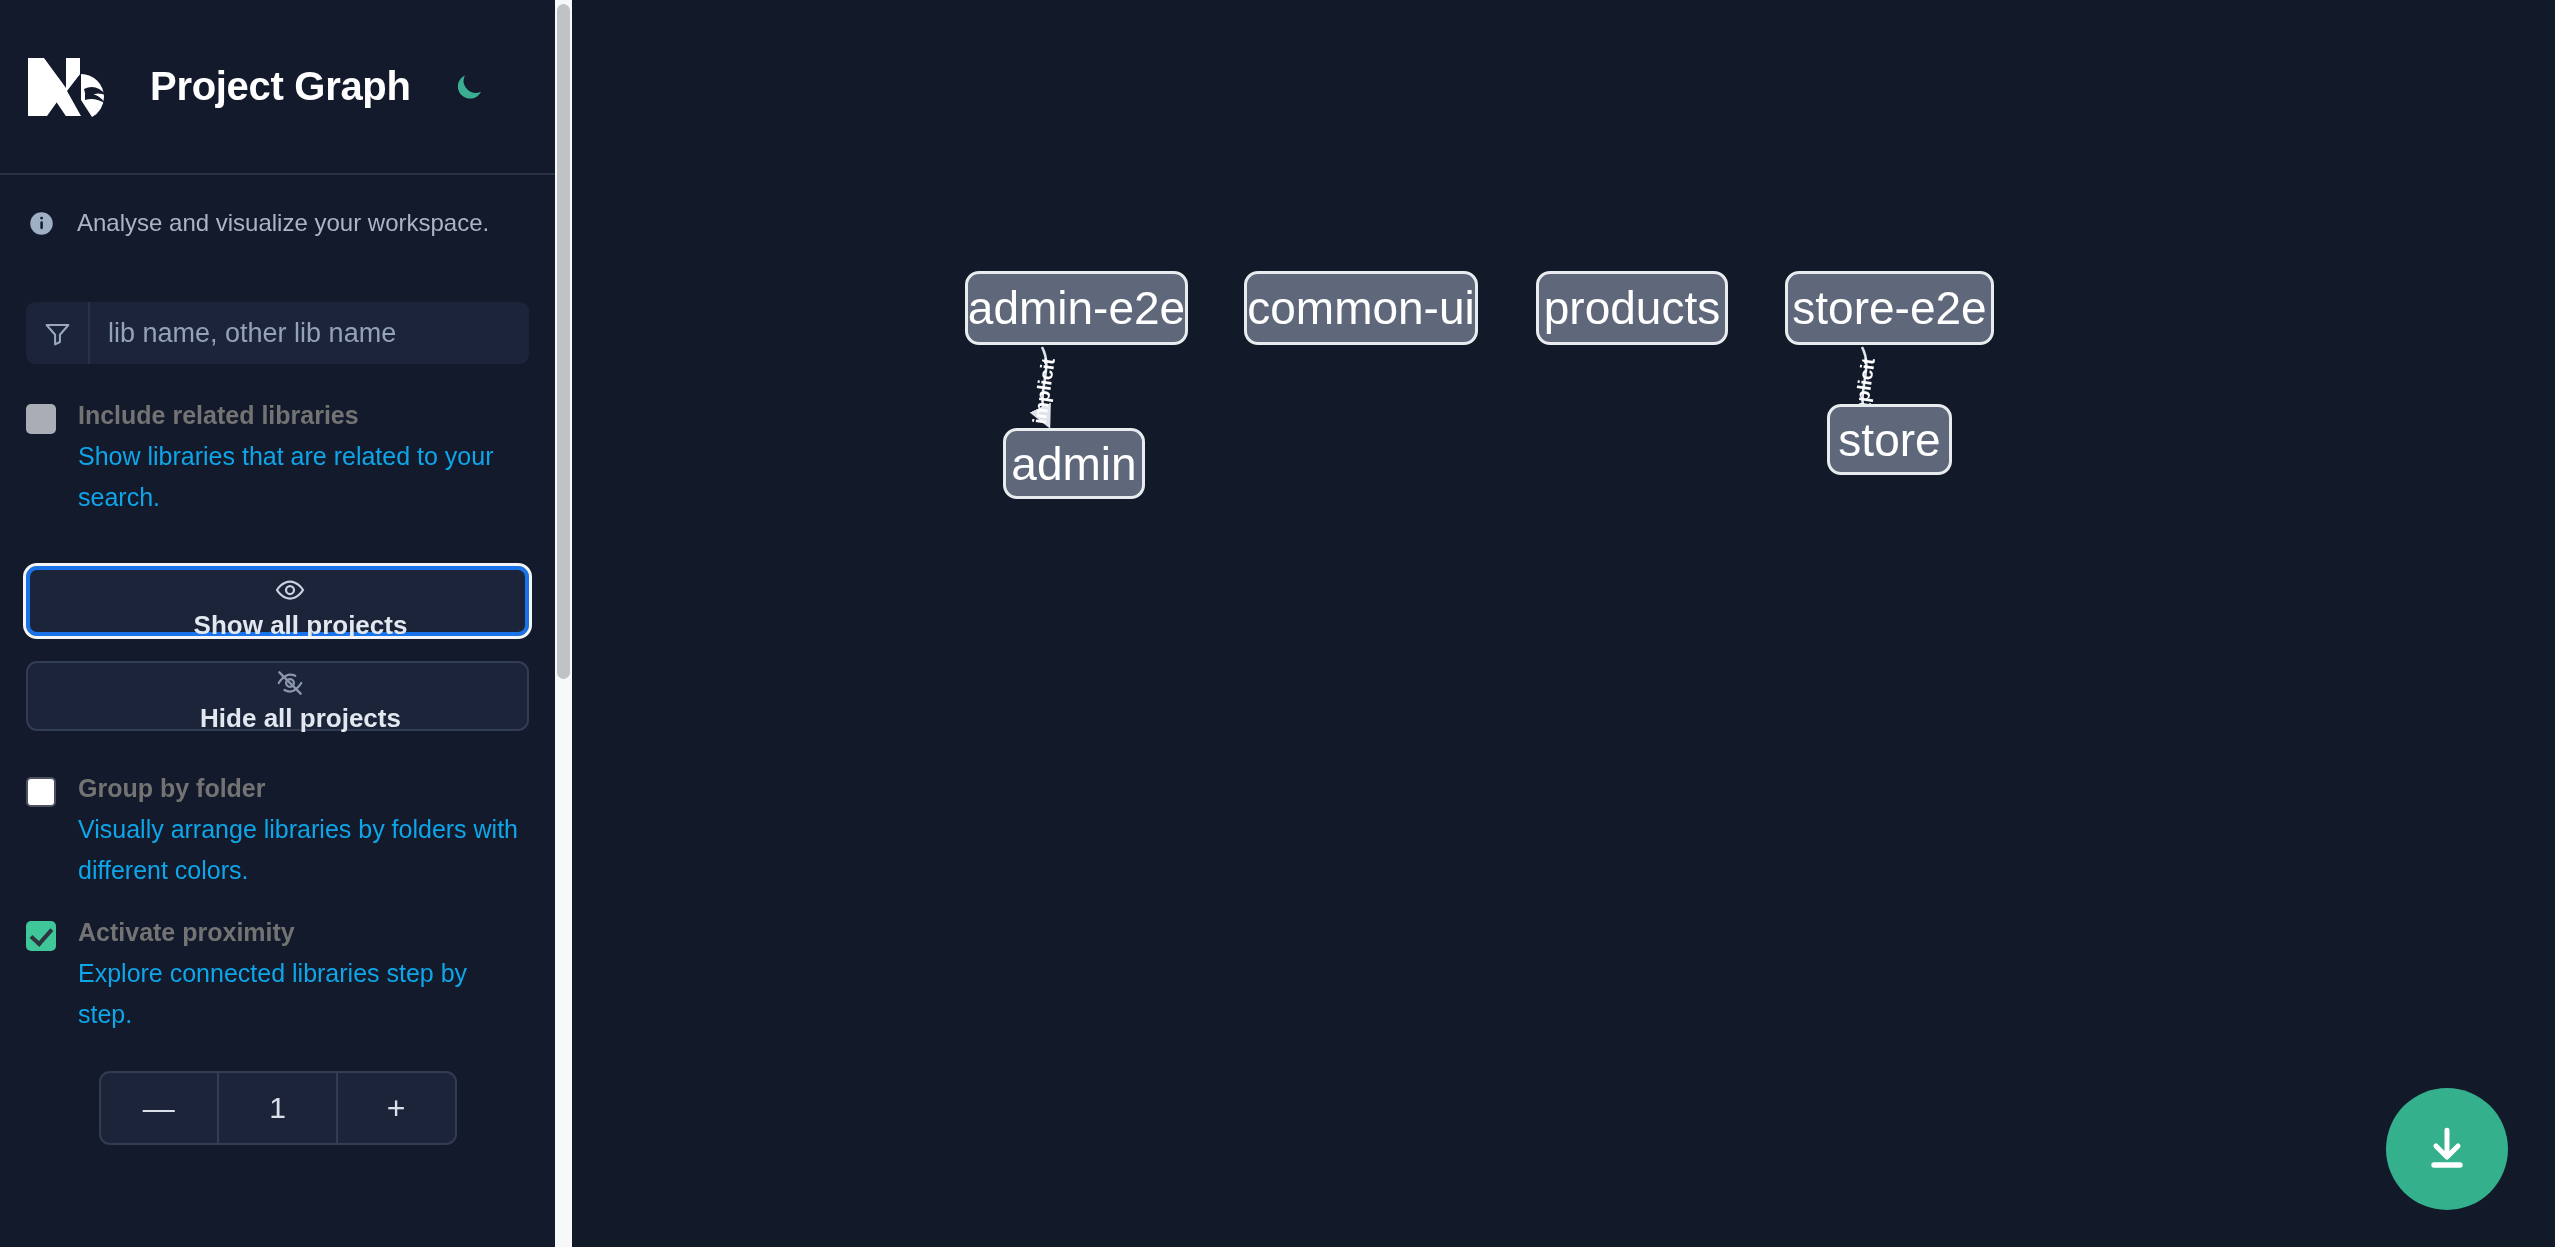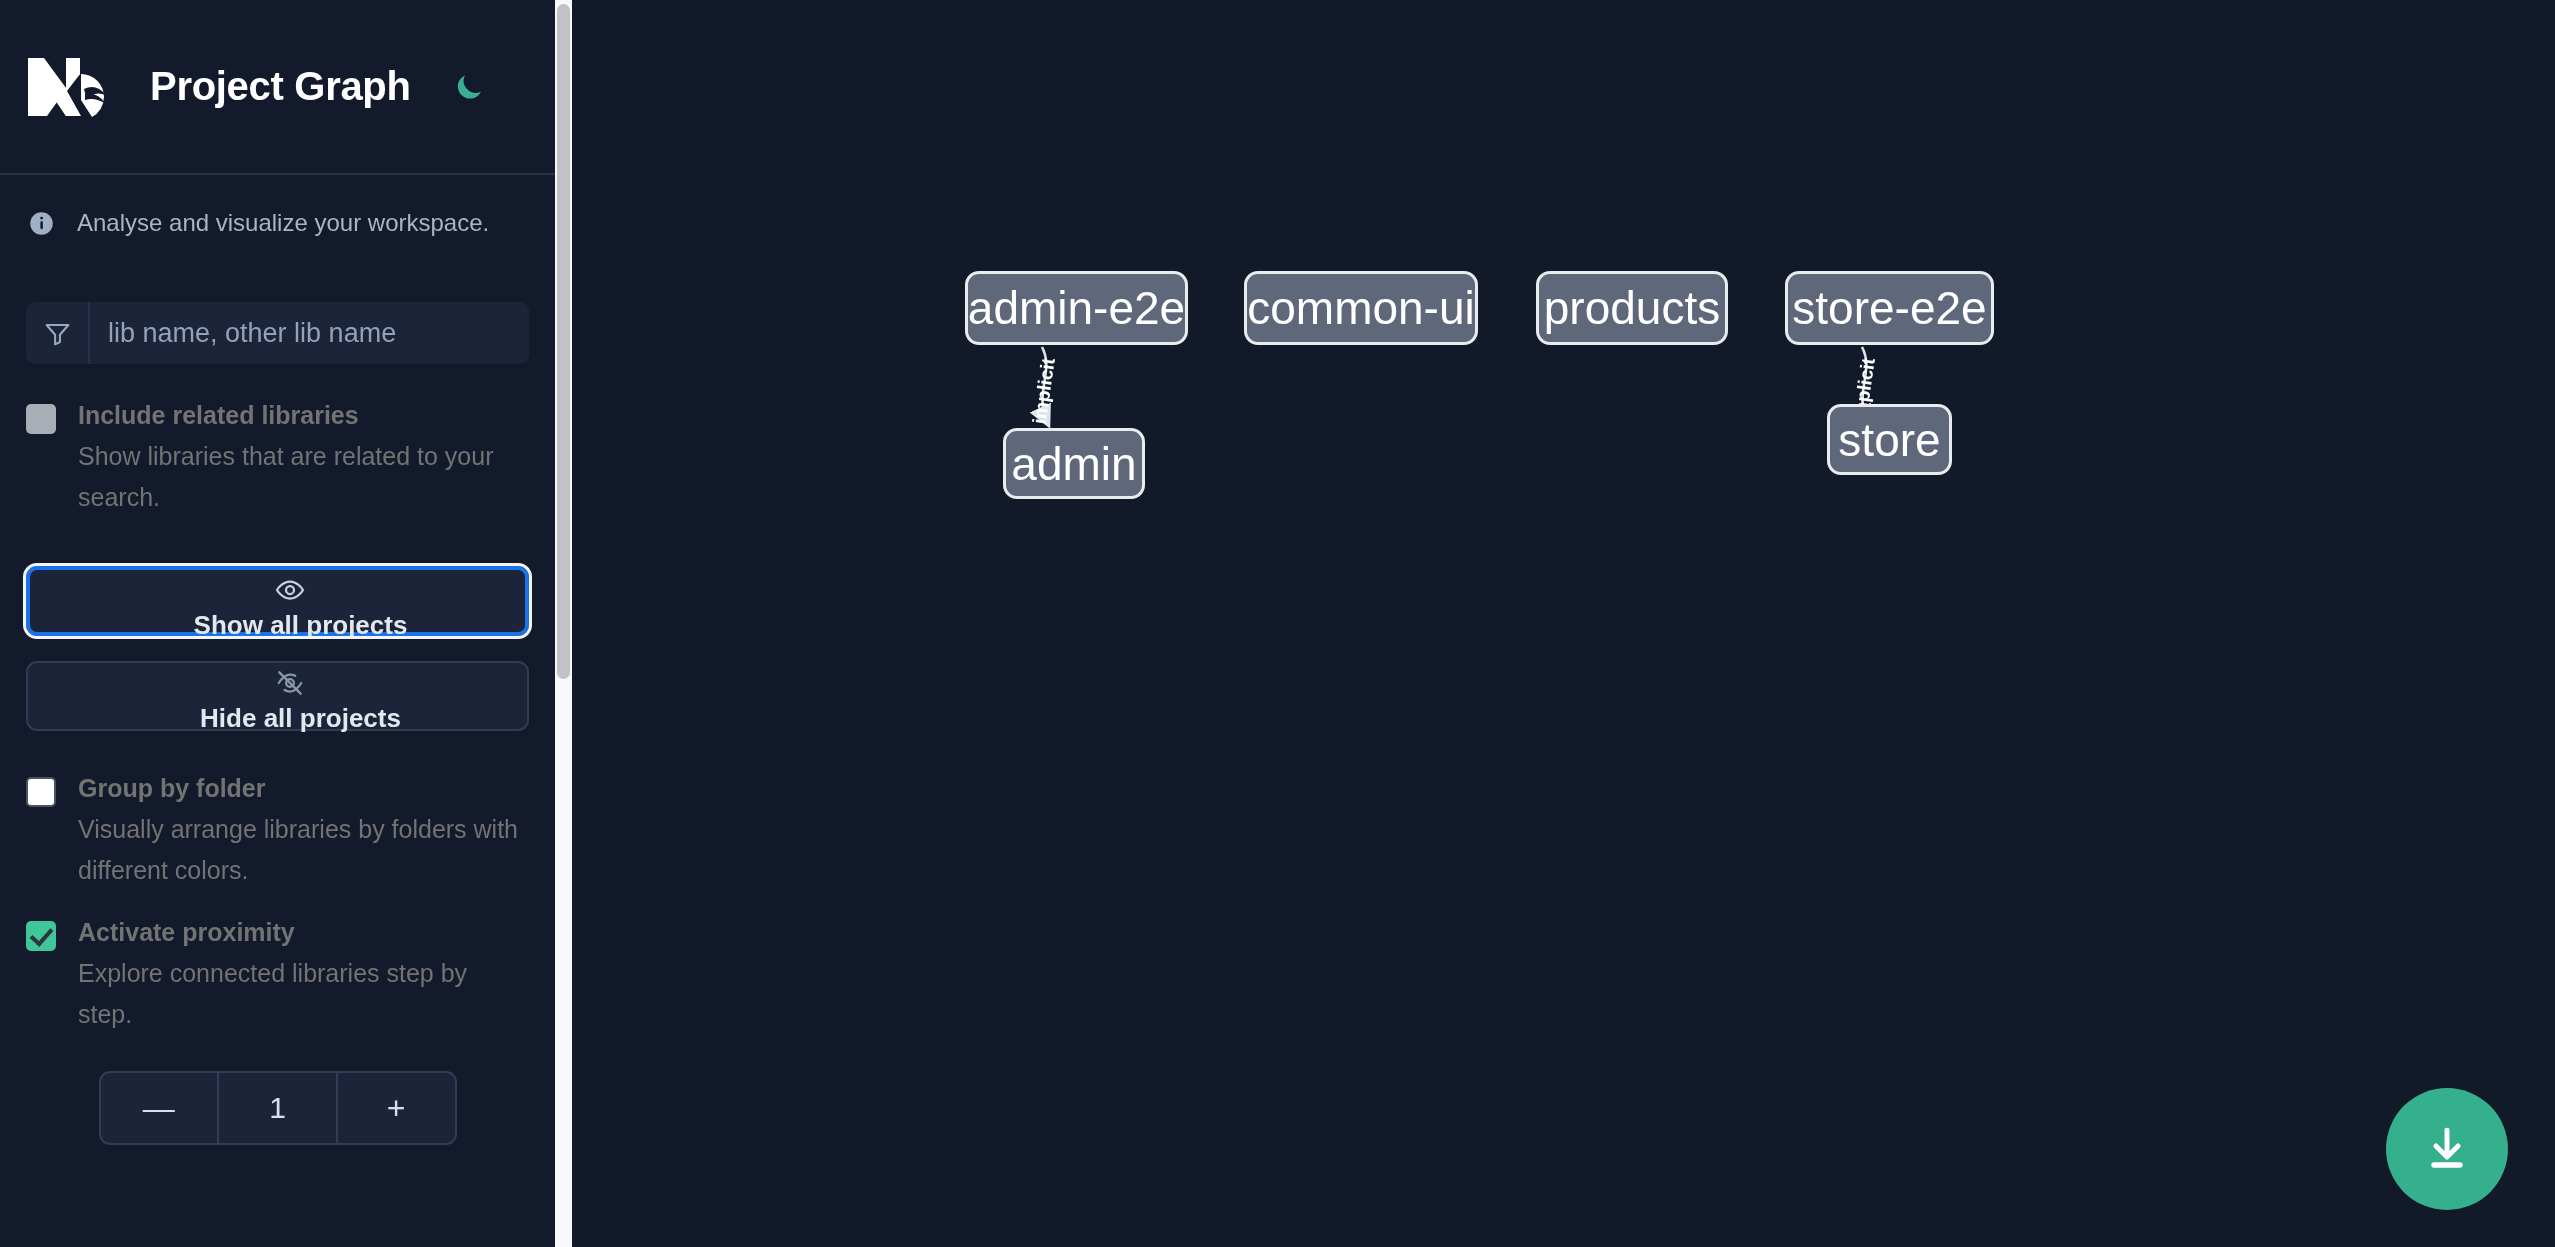--- a/index.html
+++ b/index.html
@@ -98,21 +98,21 @@
     border: solid #2e3440;
     border-width: 0 4px 4px 0;
     transform: rotate(42deg);
   }
   .opt-texts { margin-left: 22px; }
   .opt-label {
     color: #737373; font-size: 25px; font-weight: 700;
     line-height: 30px;
   }
   .opt-desc {
-    color: #737373; font-size: 25px;
+    color: #0ea5e9; font-size: 25px;
     line-height: 41px;
     margin-top: 6px;
     max-width: 450px;
   }
 
   .btn {
     margin-top: 0;
     height: 70px;
     width: 100%;
     display: flex; align-items: center;

